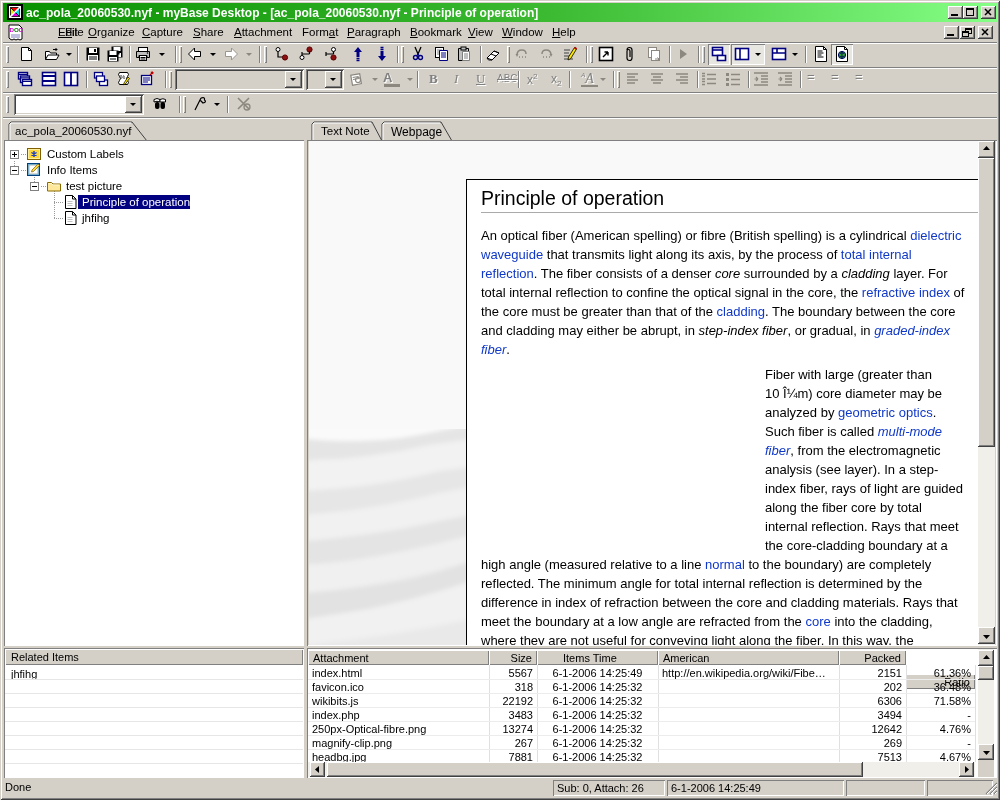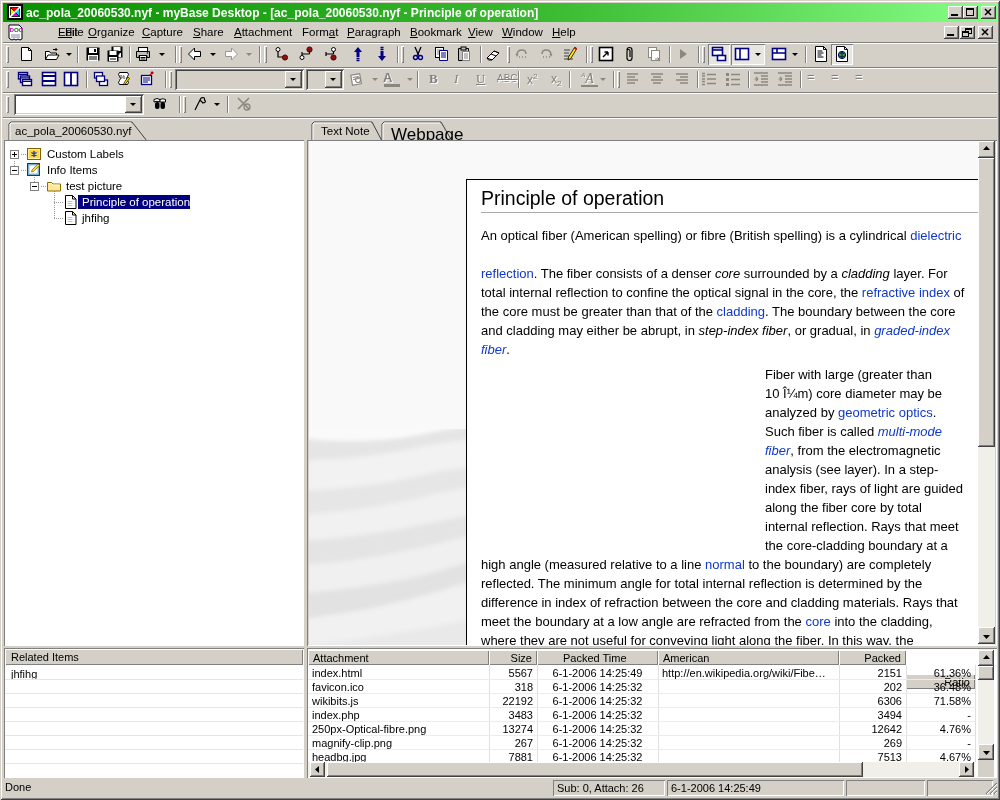--- a/index.html
+++ b/index.html
@@ -423,21 +423,21 @@
 </div>
 
 <div class="abs" style="left:311px;top:121px;width:200px;height:20px;">
   <svg width="200" height="20">
     <path d="M1 20 L1 3 L3 1 L61 1 L71 20" fill="#d4d0c8" stroke="#404040"></path>
     <path d="M2 20 L2 3 L3 2 L60 2" fill="none" stroke="#ffffff"></path>
     <path d="M71 20 L71 3 L73 1 L130 1 L141 20" fill="#d4d0c8" stroke="#404040"></path>
     <path d="M72 20 L72 3 L73 2 L129 2" fill="none" stroke="#ffffff"></path>
   </svg>
   <div class="abs" style="left:10px;top:4px;font-size:11.5px;">Text Note</div>
-  <div class="abs" style="left:80px;top:4px;font-size:17px;">Webpage</div>
+  <div class="abs" style="left:80px;top:4px;font-size:12px;">Webpage</div>
 </div>
 
 <div class="abs sunk1" style="left:4px;top:140px;width:300px;height:506px;background:#d4d0c8;">
   <div class="abs" style="left:1px;top:1px;width:298px;height:504px;background:#fff;overflow:hidden;">
 
     <div class="dotv" style="left:9px;top:20px;height:10px;"></div>
     <div class="dot" style="left:16px;top:13px;width:5px;"></div>
     <div class="dot" style="left:16px;top:29px;width:5px;"></div>
     <div class="dotv" style="left:29px;top:32px;height:13px;"></div>
     <div class="dot" style="left:36px;top:45px;width:5px;"></div>
@@ -513,20 +513,21 @@
         <path d="M-4 190 Q80 180 162 152 L162 222 L-4 222 Z" fill="#f1f1f1"></path>
         <path d="M-4 216 Q80 208 162 190 L162 222 L-4 222 Z" fill="#e9e9e9"></path>
       </g>
     </svg>
 
     <div class="abs" style="left:157px;top:38px;width:521px;height:466px;background:#fff;border-left:1px solid #000;border-top:1px solid #000;">
       <div class="abs" style="left:14px;top:7px;font-size:19.5px;color:#000;">Principle of operation</div>
       <div class="abs" style="left:14px;top:32px;width:498px;height:1px;background:#aaa;"></div>
       <div id="bodytext" class="abs" style="left:0;top:0;width:520px;height:466px;font-size:13px;color:#000;">
         <div class="abs ln" style="top:48px;">An optical fiber (American spelling) or fibre (British spelling) is a cylindrical <a>dielectric</a></div>
+        <div class="abs ln" style="top:67px;"><a>waveguide</a> that transmits light along its axis, by the process of <a>total internal</a></div>
         <div class="abs ln" style="top:86px;"><a>reflection</a>. The fiber consists of a denser <i>core</i> surrounded by a <i>cladding</i> layer. For</div>
         <div class="abs ln" style="top:105px;">total internal reflection to confine the optical signal in the core, the <a>refractive index</a> of</div>
         <div class="abs ln" style="top:124px;">the core must be greater than that of the <a>cladding</a>. The boundary between the core</div>
         <div class="abs ln" style="top:143px;">and cladding may either be abrupt, in <i>step-index fiber</i>, or gradual, in <i><a>graded-index</a></i></div>
         <div class="abs ln" style="top:162px;"><i><a>fiber</a></i>.</div>
         <div class="abs ln2" style="top:187px;">Fiber with large (greater than</div>
         <div class="abs ln2" style="top:206px;">10 Î¼m) core diameter may be</div>
         <div class="abs ln2" style="top:225px;">analyzed by <a>geometric optics</a>.</div>
         <div class="abs ln2" style="top:244px;">Such fiber is called <i><a>multi-mode</a></i></div>
         <div class="abs ln2" style="top:263px;"><i><a>fiber</a></i>, from the electromagnetic</div>
@@ -573,21 +574,21 @@
 <div class="abs sunk1" style="left:307px;top:648px;width:690px;height:130px;background:#fff;" id="attpanel">
   <div class="abs" style="left:1px;top:1px;width:688px;height:128px;overflow:hidden;" id="attin">
 
     <div class="hdrcell" style="left:0;top:1px;width:181px;">
         <span style="left:5px;">Attachment</span>
       </div>
     <div class="hdrcell" style="left:181px;top:1px;width:48px;">
         <span style="right:5px;">Size</span>
       </div>
     <div class="hdrcell" style="left:229px;top:1px;width:121px;">
-        <span style="left:26px;">Packed Time</span>
+        <span style="left:26px;">Items Time</span>
       </div>
     <div class="hdrcell" style="left:350px;top:1px;width:181px;">
         <span style="left:5px;">American</span>
       </div>
     <div class="hdrcell" style="left:531px;top:1px;width:67px;">
         <span style="right:5px;">Packed</span>
       </div>
     <div class="hdrcell" style="left:598px;top:1px;width:69px;margin-top:24px;">
         <span style="right:5px;">Ratio</span>
       </div>

